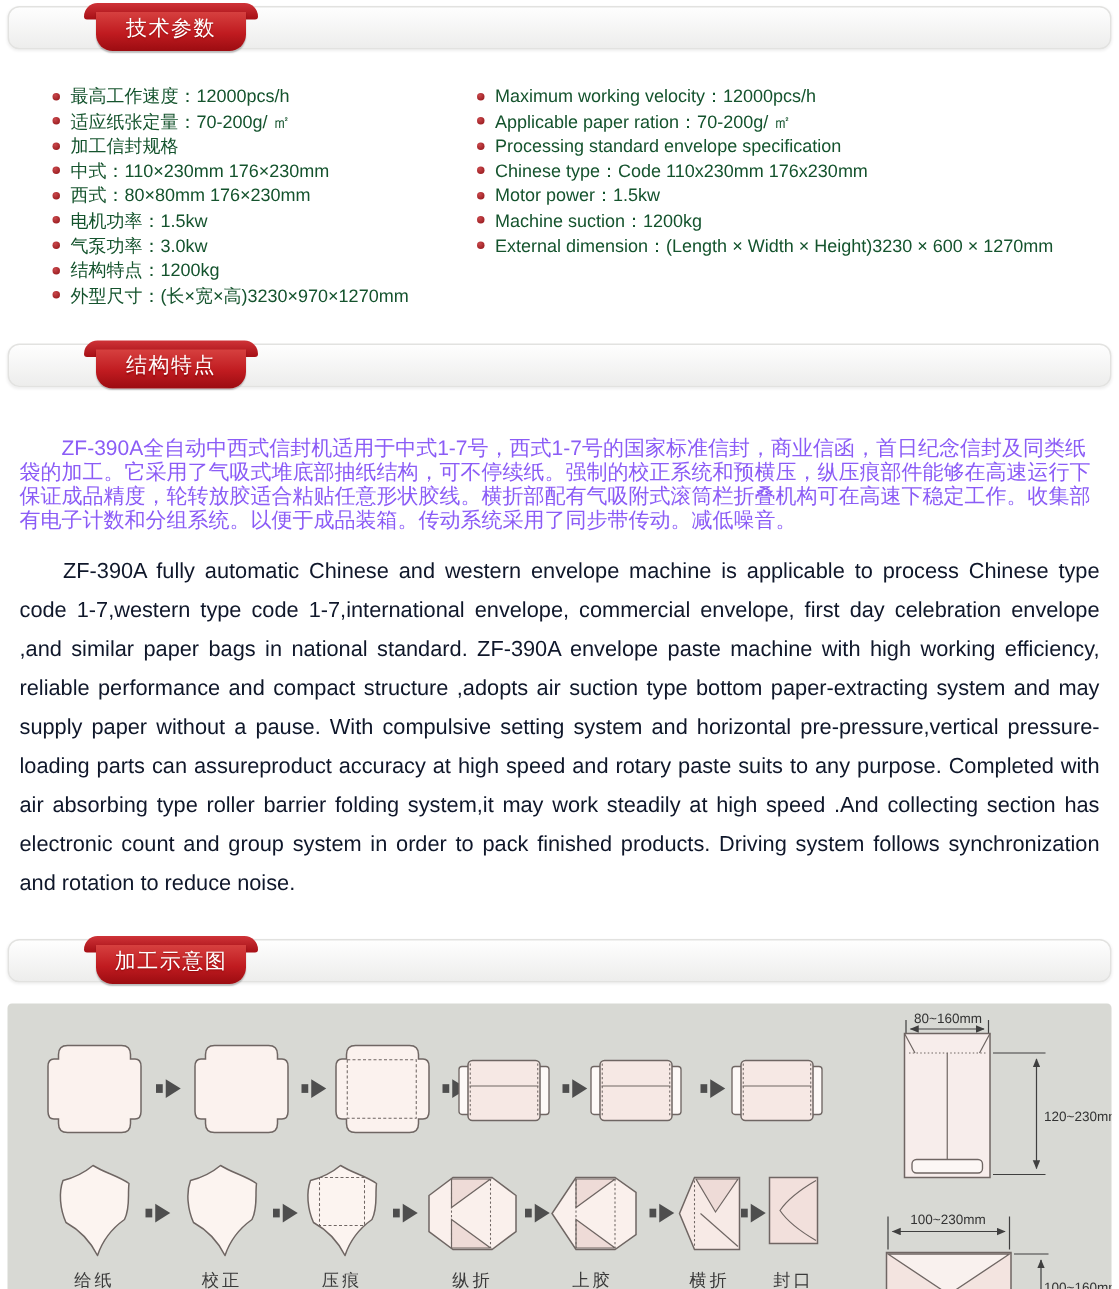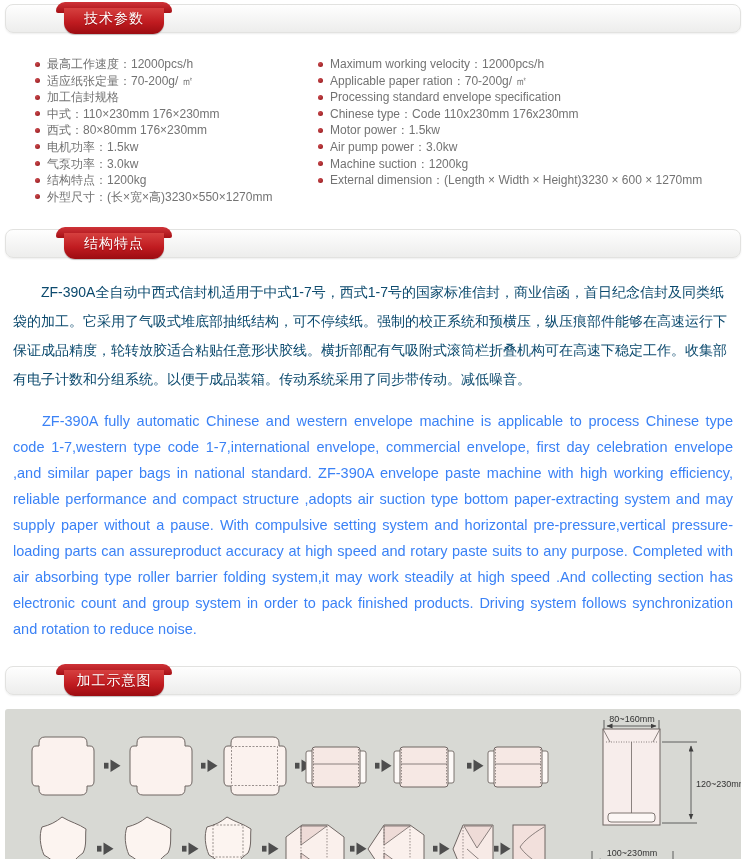--- a/index.html
+++ b/index.html
@@ -34,30 +34,30 @@
   .ribbon-label {
     position:absolute; left:0; right:0; top:8px; text-align:center;
     color:#ffffff; font-size:14px; letter-spacing:1px;
     text-shadow:0 1px 1px rgba(120,0,0,.6);
   }
 
   
   .specs { display:flex; padding:23px 0 0 35px; margin-bottom:24px; }
   .spec-col-zh { width:283px; }
   .spec-col-en { flex:1; }
-  .spec-item { display:flex; align-items:flex-start; font-size:12px; color:#737373; line-height:16.6px;text-align:center; }
+  .spec-item { display:flex; align-items:flex-start; font-size:12px; color:#14532d; line-height:16.6px;text-align:center; }
   .spec-dot {
     flex:none; width:5px; height:5px; border-radius:50%;
     background:radial-gradient(circle at 35% 30%, #c9474b, #8f1216);
     margin:5.5px 7px 0 0;
   }
 
   
-  .para-zh { margin:20px 13px 0; font-size:14px; line-height:29px; color:#0c4a6e; text-indent:2em; }
-  .para-en { margin:14px 13px 0; font-size:14.5px; line-height:26px; color:#3b82f6; text-indent:2em; text-align:justify; }
+  .para-zh { margin:32px 13px 0; font-size:14px; line-height:16px; color:#8b5cf6; text-indent:2em; }
+  .para-en { margin:14px 13px 0; font-size:14.5px; line-height:26px; color:#0f172a; text-indent:2em; text-align:justify; }
 
   .bar-process { margin-top:24px; }
 
   
   .diagram-box { margin:14px 5px 2px; background:#d8d9d4; border-radius:3px; }
   .diagram-box svg { display:block; }
   .lz { font-size:11.5px; fill:#3a3a3a; letter-spacing:2px; }
   .le { font-size:9.5px; fill:#4f4f4f; }
   .dim { font-size:9px; fill:#333333; }
   .dimline { stroke:#3f3f3f; stroke-width:0.8; fill:none; }
@@ -102,21 +102,21 @@
     <div class="spec-item">
         <span class="spec-dot"></span>
         <span>气泵功率：3.0kw</span>
       </div>
     <div class="spec-item">
         <span class="spec-dot"></span>
         <span>结构特点：1200kg</span>
       </div>
     <div class="spec-item">
         <span class="spec-dot"></span>
-        <span>外型尺寸：(长×宽×高)3230×550×1270mm</span>
+        <span>外型尺寸：(长×宽×高)3230×970×1270mm</span>
       </div>
   </div>
   <div class="spec-col-en">
     <div class="spec-item">
         <span class="spec-dot"></span>
         <span>Maximum working velocity：12000pcs/h</span>
       </div>
     <div class="spec-item">
         <span class="spec-dot"></span>
         <span>Applicable paper ration：70-200g/ ㎡</span>
@@ -125,24 +125,20 @@
         <span class="spec-dot"></span>
         <span>Processing standard envelope specification</span>
       </div>
     <div class="spec-item">
         <span class="spec-dot"></span>
         <span>Chinese type：Code 110x230mm  176x230mm</span>
       </div>
     <div class="spec-item">
         <span class="spec-dot"></span>
         <span>Motor power：1.5kw</span>
-      </div>
-    <div class="spec-item">
-        <span class="spec-dot"></span>
-        <span>Air pump power：3.0kw</span>
       </div>
     <div class="spec-item">
         <span class="spec-dot"></span>
         <span>Machine suction：1200kg</span>
       </div>
     <div class="spec-item">
         <span class="spec-dot"></span>
         <span>External dimension：(Length × Width × Height)3230 × 600 × 1270mm</span>
       </div>
   </div>

